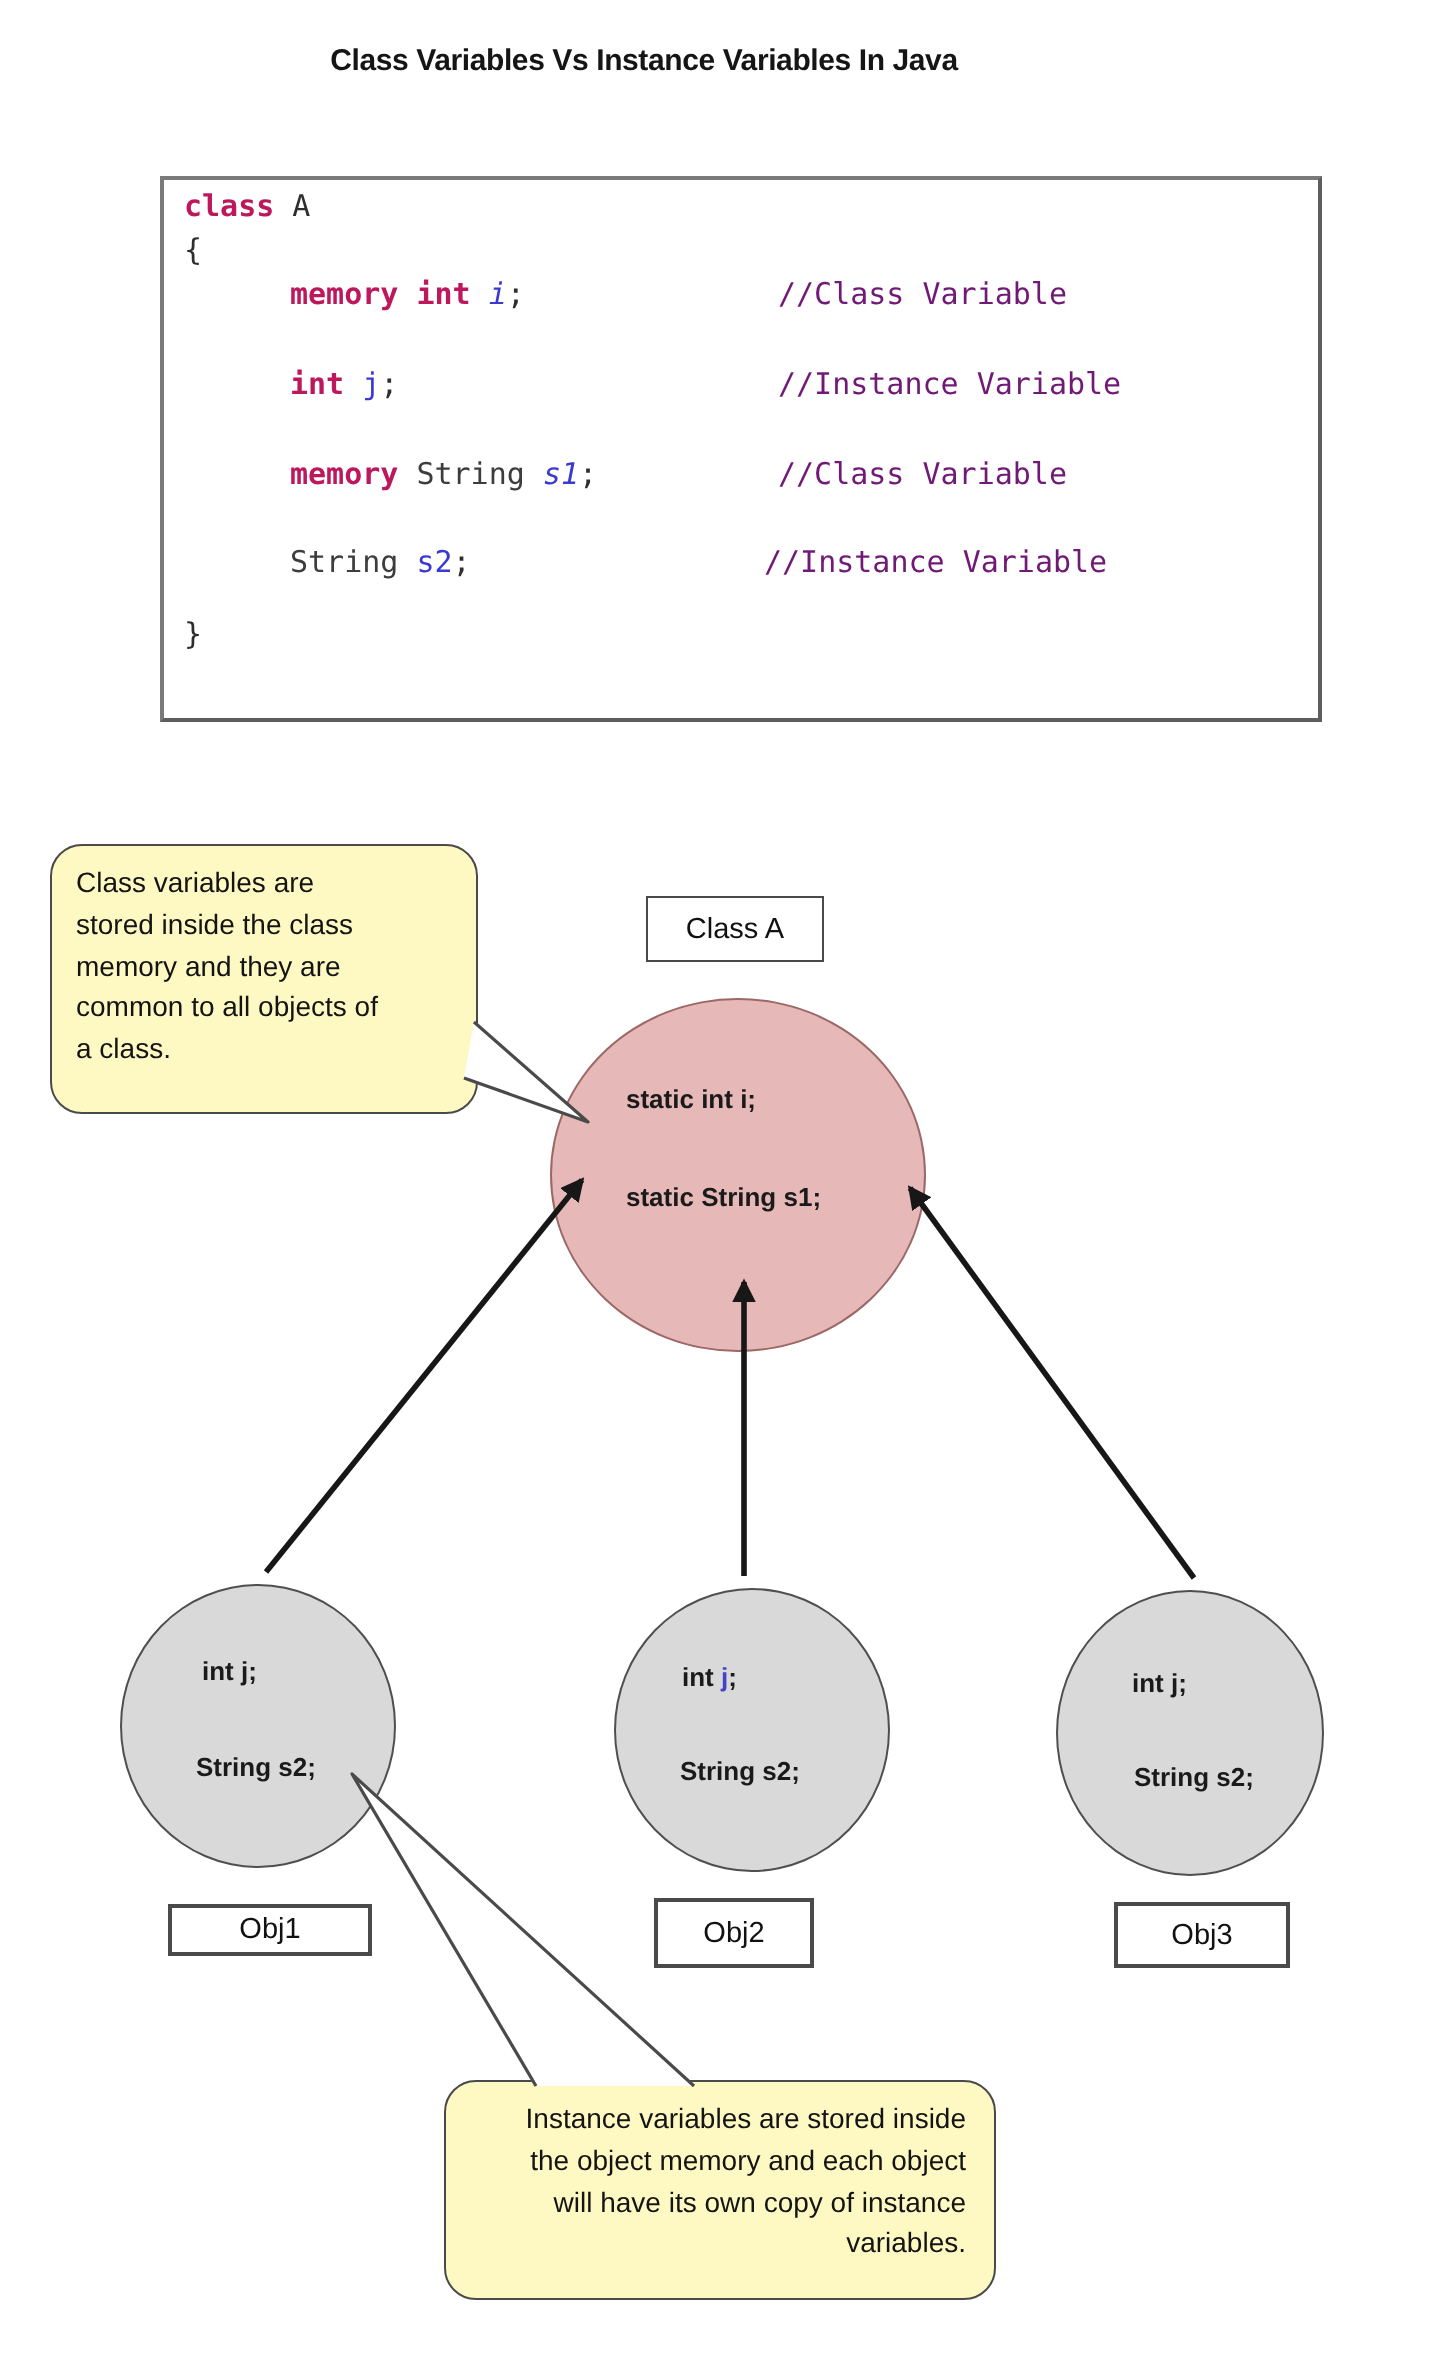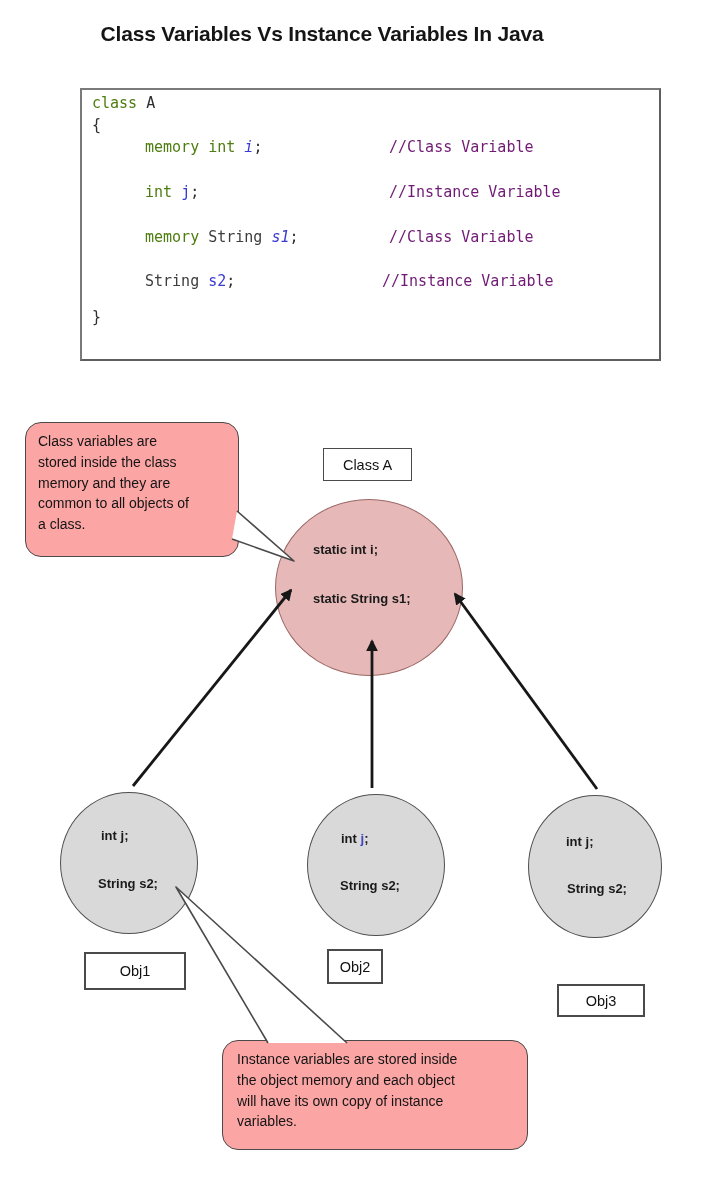--- a/index.html
+++ b/index.html
@@ -5,61 +5,61 @@
   html,body{margin:0;padding:0;}
   body{
     width:720px;height:1188px;position:relative;background:#ffffff;
     font-family:"Liberation Sans","DejaVu Sans",sans-serif;color:#111;
     overflow:hidden;
   }
 
   
   .page-title{
     position:absolute;top:22px;left:0;width:644px;text-align:center;
-    font-size:21px;font-weight:bold;letter-spacing:-0.2px;color:#151515;
+    font-size:15px;font-weight:bold;letter-spacing:-0.2px;color:#151515;
   }
 
   
   .code-box{
     position:absolute;left:80px;top:88px;width:581px;height:273px;
     background:#fff;border:2px solid #7a7a7a;border-bottom-color:#5e5e5e;border-right-color:#5e5e5e;
     box-sizing:border-box;
   }
   .code-line{
     position:absolute;left:10px;right:6px;height:20px;
     font-family:"DejaVu Sans Mono","Liberation Mono",monospace;
     font-size:15px;color:#2e2e2e;white-space:pre;
   }
   .code-line.ind{padding-left:53px;}
-  .kw{color:#4d7c0f;font-weight:normal;}
+  .kw{color:#be185d;font-weight:bold;}
   .type{color:#3d3d3d;text-align:right;}
   .var{color:#3a3ad0;}
   .var-i{color:#3a3ad0;font-style:italic;}
   .comment{position:absolute;top:0;left:297px;color:#701a75;}
   .comment.c6{left:290px;}
 
   
   .callout{
-    position:absolute;background:#fca5a5;border:1.6px solid #4a4a4a;border-radius:16px;
+    position:absolute;background:#fef9c3;border:1.6px solid #4a4a4a;border-radius:16px;
     box-sizing:border-box;font-size:14px;line-height:20.8px;color:#141414;
     padding:8px 12px;white-space:pre-line;font-weight:500;
   }
   .callout.class-callout{left:25px;top:422px;width:214px;height:135px;}
-  .callout.instance-callout{left:222px;top:1040px;width:306px;height:110px;padding:8px 14px;}
+  .callout.instance-callout{left:222px;top:1040px;width:276px;height:110px;padding:8px 14px;text-align:right;}
 
   
   .tag{
     position:absolute;background:#fff;border:2px solid #4a4a4a;box-sizing:border-box;
     display:flex;align-items:center;justify-content:center;
     font-size:14.5px;color:#111;
   }
   .tag.class-a{left:323px;top:448px;width:89px;height:33px;border-width:1.5px;}
-  .tag.obj1{left:84px;top:952px;width:102px;height:38px;}
-  .tag.obj2{left:327px;top:949px;width:56px;height:35px;}
-  .tag.obj3{left:557px;top:984px;width:88px;height:33px;}
+  .tag.obj1{left:84px;top:952px;width:102px;height:26px;}
+  .tag.obj2{left:327px;top:949px;width:80px;height:35px;}
+  .tag.obj3{left:557px;top:951px;width:88px;height:33px;}
 
   
   .class-circle{
     position:absolute;left:275px;top:499px;width:188px;height:177px;
     background:#e6b9b8;border:1.5px solid #9c6866;border-radius:50%;box-sizing:border-box;
   }
   .obj-circle{
     position:absolute;background:#d9d9d9;border:1.5px solid #4f4f4f;border-radius:50%;
     box-sizing:border-box;
   }

